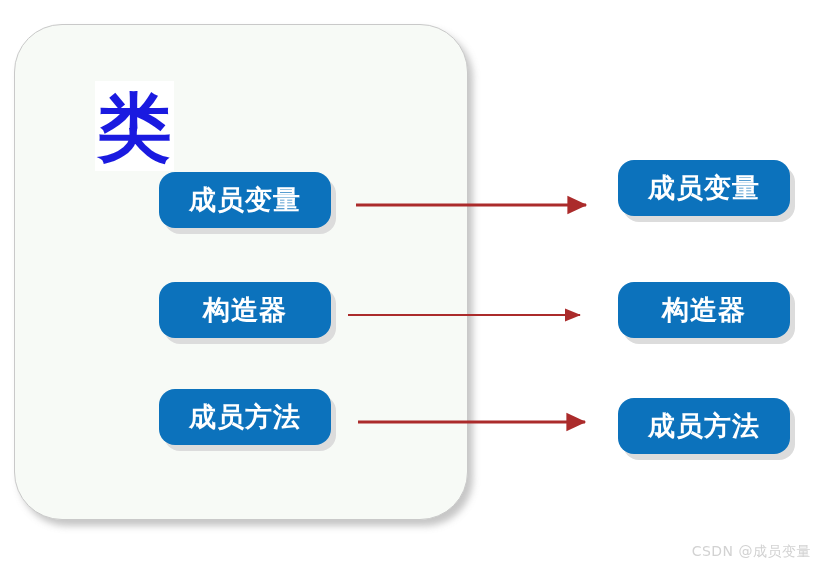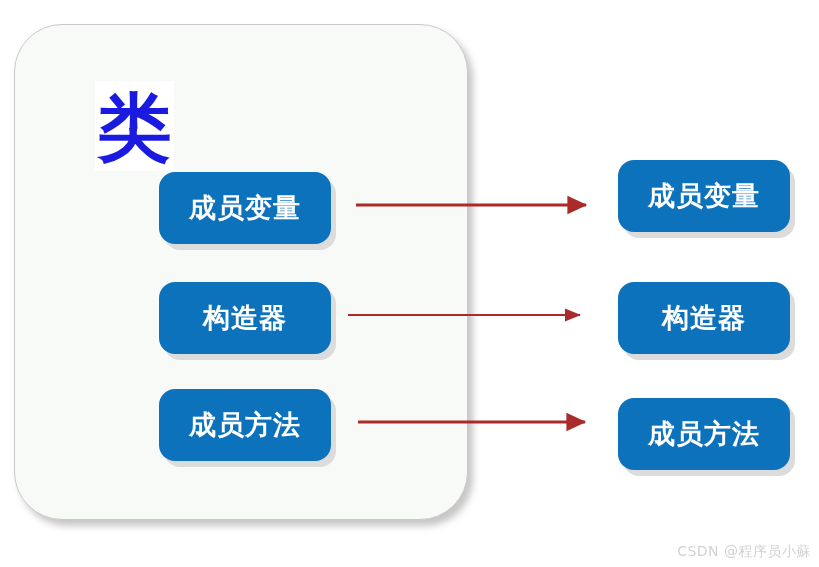--- a/index.html
+++ b/index.html
@@ -56,21 +56,21 @@
     font-weight: 700;
     font-family: "DejaVu Sans", "Liberation Sans", sans-serif;
     letter-spacing: 0;
     transform: translateY(1px);
   }
 
   
   .member-box {
     position: absolute;
     width: 172px;
-    height: 72px;
+    height: 56px;
     background: #0c72bc;
     border-radius: 16px;
     display: flex;
     align-items: center;
     justify-content: center;
     box-shadow: 5px 6px 0px 0px #dcdcdc;
     box-sizing: border-box;
   }
   .member-box-label {
     color: #ffffff;
@@ -158,15 +158,15 @@
       </marker>
     </defs>
 
     <line x1="356" y1="205" x2="586" y2="205" stroke="#ab2b2b" stroke-width="3" marker-end="url(#arrowhead-lg)"></line>
 
     <line x1="348" y1="315" x2="580" y2="315" stroke="#ab2b2b" stroke-width="2.2" marker-end="url(#arrowhead-sm)"></line>
 
     <line x1="358" y1="422" x2="585" y2="422" stroke="#ab2b2b" stroke-width="3" marker-end="url(#arrowhead-lg)"></line>
   </svg>
 
-  <div class="watermark">CSDN @程序员小蘇</div>
+  <div class="watermark">CSDN @成员变量</div>
 
 </div>
 
 </body></html>

